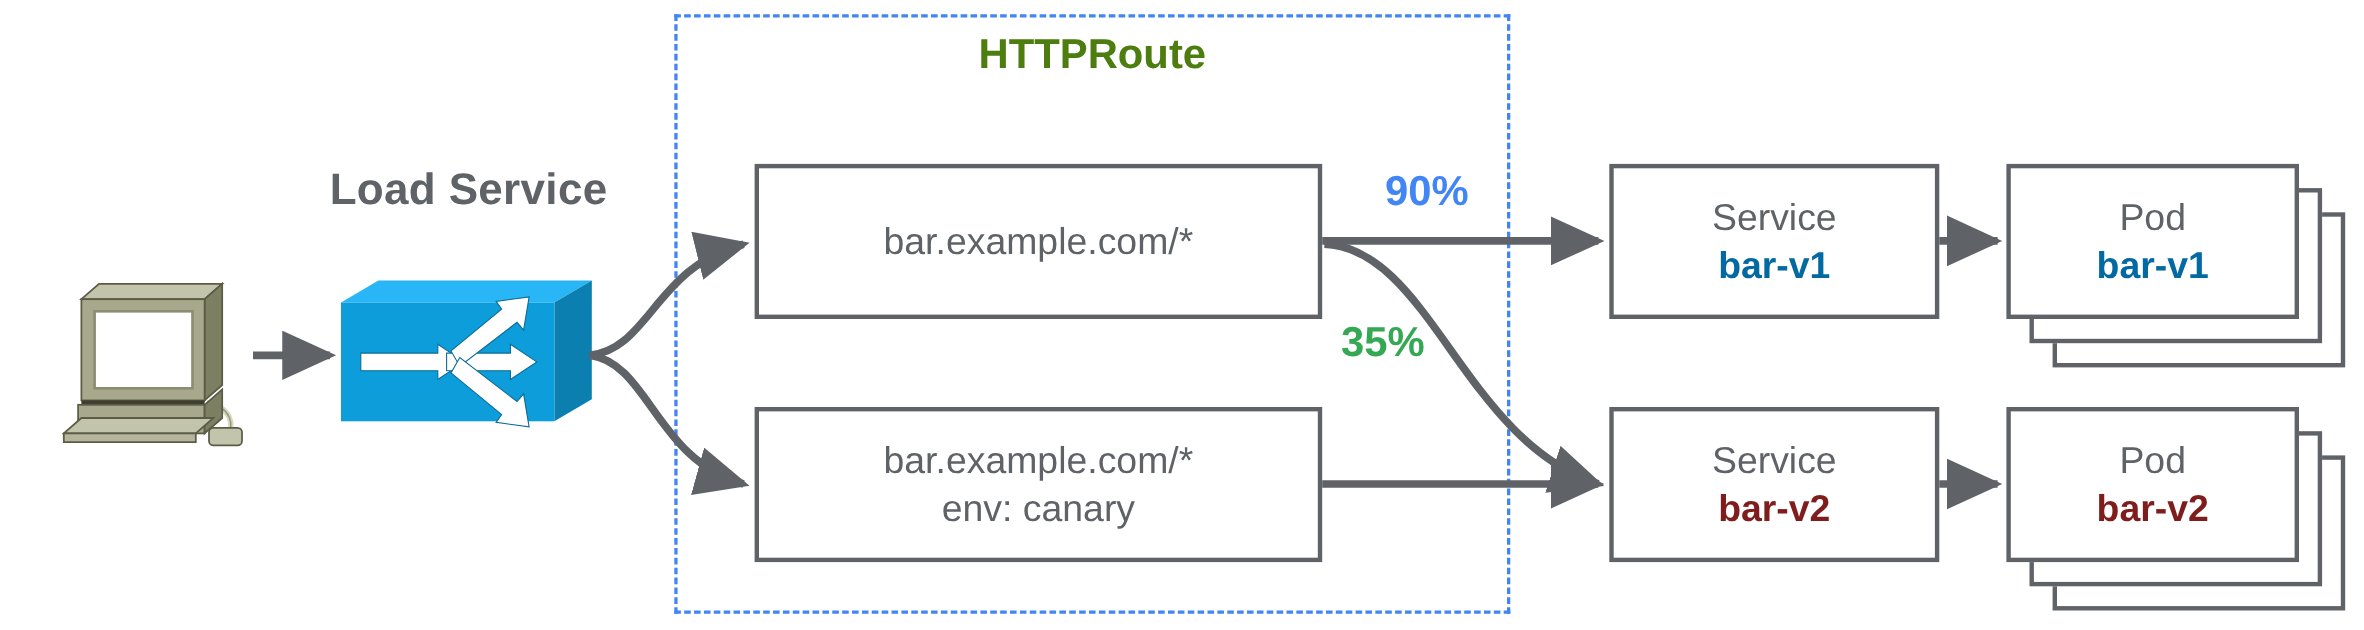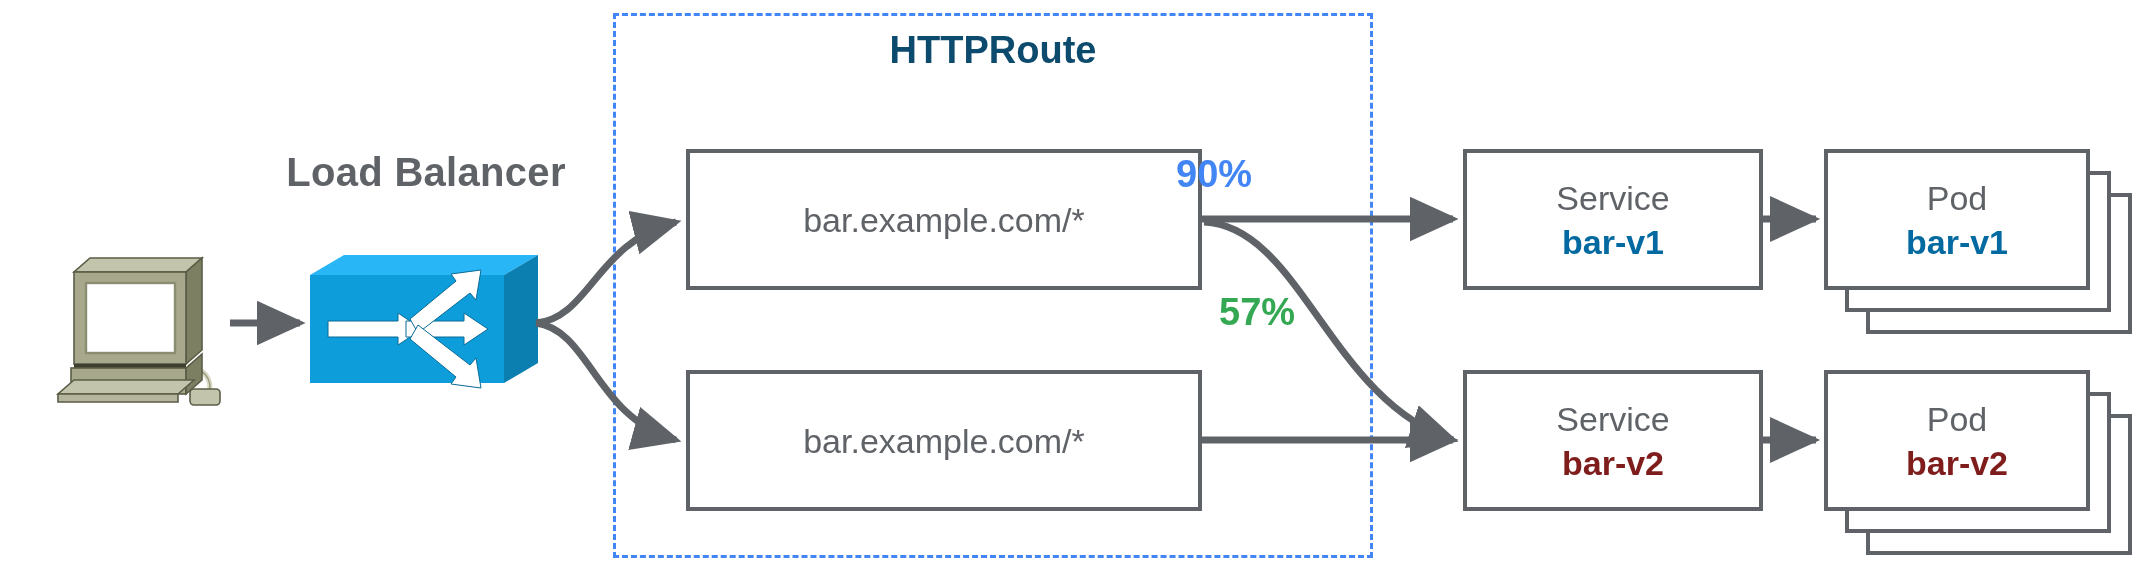--- a/index.html
+++ b/index.html
@@ -11,21 +11,21 @@
 
   
   .abs{position:absolute;}
 
   
   .lbl-lb{
     font-size:40px;font-weight:bold;color:#5f6368;
     letter-spacing:.3px;white-space:nowrap;
   }
   .route-title{
-    font-size:38px;font-weight:bold;color:#0c4a6e;
+    font-size:38px;font-weight:bold;color:#4d7c0f;
     text-align:center;line-height:48px;white-space:nowrap;
   }
   .box-text{
     font-size:34px;color:#5f6368;text-align:center;
     line-height:44px;white-space:nowrap;
   }
   .box-text.blue{color:#0369a1;font-weight:bold;}
   .box-text.green{color:#7f1d1d;font-weight:bold;}
   .pct{
     font-size:38px;font-weight:bold;white-space:nowrap;
@@ -109,32 +109,33 @@
 
         <polygon points="100,68 158,68 158,60 182,76 158,92 158,84 100,84"></polygon>
 
         <polygon points="104,66 150,28 145,21 175,17 170,47 164,40 112,80"></polygon>
 
         <polygon points="104,86 150,124 145,131 175,135 170,105 164,112 112,72"></polygon>
       </g>
     </svg>
   </div>
 
-  <div class="abs lbl-lb" style="left:196px;top:150px;width:460px;text-align:center;">Load Balancer</div>
+  <div class="abs lbl-lb" style="left:196px;top:150px;width:460px;text-align:center;">Load Service</div>
 
   <div class="abs rbox" style="left:686px;top:149px;width:516px;height:141px;">
     <div class="box-text">bar.example.com/*</div>
   </div>
 
   <div class="abs rbox" style="left:686px;top:370px;width:516px;height:141px;">
     <div class="box-text">bar.example.com/*</div>
+    <div class="box-text">env: canary</div>
   </div>
 
-  <div class="abs pct blue" style="left:1176px;top:153px;">90%</div>
-  <div class="abs pct green" style="left:1219px;top:291px;">57%</div>
+  <div class="abs pct blue" style="left:1259px;top:153px;">90%</div>
+  <div class="abs pct green" style="left:1219px;top:291px;">35%</div>
 
   <div class="abs rbox" style="left:1463px;top:149px;width:300px;height:141px;">
     <div class="box-text">Service</div>
     <div class="box-text blue">bar-v1</div>
   </div>
 
   <div class="abs rbox" style="left:1463px;top:370px;width:300px;height:141px;">
     <div class="box-text">Service</div>
     <div class="box-text green">bar-v2</div>
   </div>

